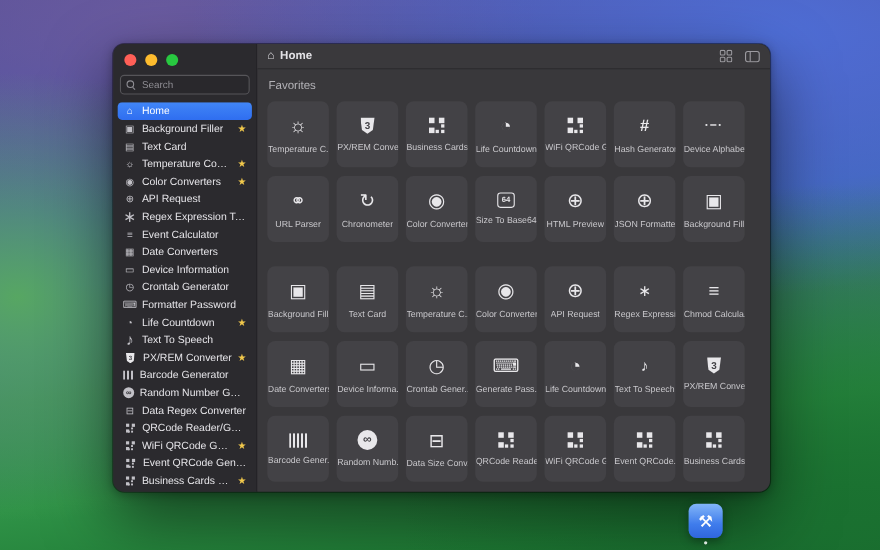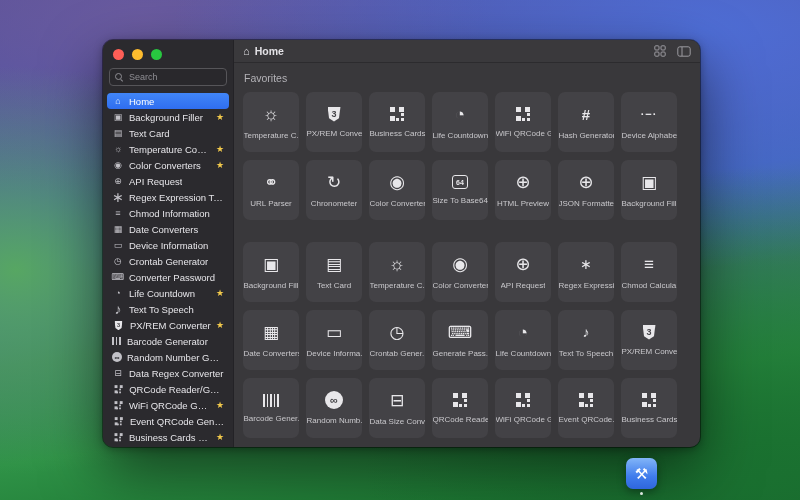--- a/index.html
+++ b/index.html
@@ -148,41 +148,41 @@
           <span class="s-label">API Request</span>
 
         </li>
         <li class="side-item">
           <span class="s-icon i-regex">∗</span>
           <span class="s-label">Regex Expression Test</span>
 
         </li>
         <li class="side-item">
           <span class="s-icon i-chmod">≡</span>
-          <span class="s-label">Chmod Information</span>
+          <span class="s-label">Event Calculator</span>
 
         </li>
         <li class="side-item">
           <span class="s-icon i-calendar">▦</span>
           <span class="s-label">Date Converters</span>
 
         </li>
         <li class="side-item">
           <span class="s-icon i-device">▭</span>
           <span class="s-label">Device Information</span>
 
         </li>
         <li class="side-item">
           <span class="s-icon i-crontab">◷</span>
           <span class="s-label">Crontab Generator</span>
 
         </li>
         <li class="side-item">
           <span class="s-icon i-password">⌨</span>
-          <span class="s-label">Converter Password</span>
+          <span class="s-label">Formatter Password</span>
 
         </li>
         <li class="side-item">
           <span class="s-icon i-timer">◔</span>
           <span class="s-label">Life Countdown</span>
           <span class="s-star">★</span>
         </li>
         <li class="side-item">
           <span class="s-icon i-tts">♪</span>
           <span class="s-label">Text To Speech</span>

